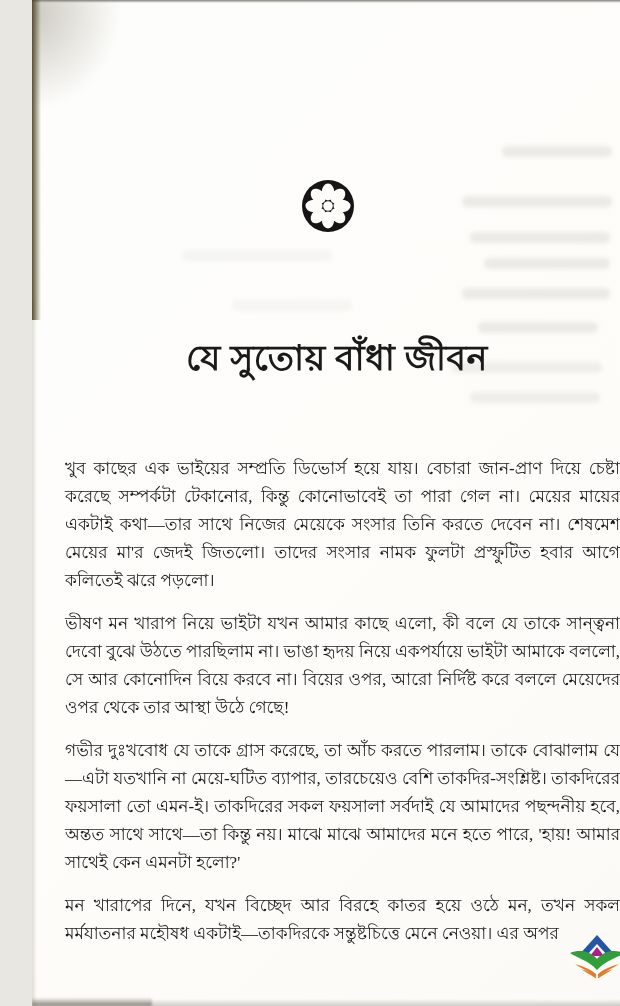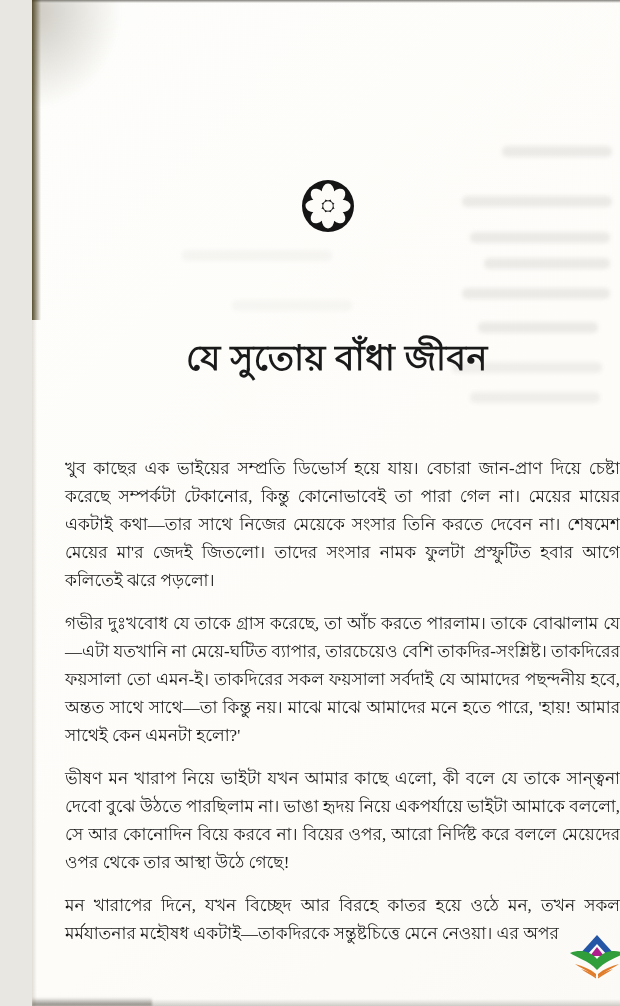--- a/index.html
+++ b/index.html
@@ -93,22 +93,22 @@
         <ellipse cx="27" cy="13" rx="6.2" ry="8.5" transform="rotate(315 27 27)"></ellipse>
         <circle cx="27" cy="27" r="4.8"></circle>
       </g>
     </svg>
   </div>
 
   <div class="chapter-title">যে সুতোয় বাঁধা জীবন</div>
 
   <div class="body-text">
     <p>খুব কাছের এক ভাইয়ের সম্প্রতি ডিভোর্স হয়ে যায়। বেচারা জান-প্রাণ দিয়ে চেষ্টা করেছে সম্পর্কটা টেকানোর, কিন্তু কোনোভাবেই তা পারা গেল না। মেয়ের মায়ের একটাই কথা—তার সাথে নিজের মেয়েকে সংসার তিনি করতে দেবেন না। শেষমেশ মেয়ের মা'র জেদই জিতলো। তাদের সংসার নামক ফুলটা প্রস্ফুটিত হবার আগে কলিতেই ঝরে পড়লো।</p>
+    <p>ভীষণ মন খারাপ নিয়ে ভাইটা যখন আমার কাছে এলো, কী বলে যে তাকে সান্ত্বনা দেবো বুঝে উঠতে পারছিলাম না। ভাঙা হৃদয় নিয়ে একপর্যায়ে ভাইটা আমাকে বললো, সে আর কোনোদিন বিয়ে করবে না। বিয়ের ওপর, আরো নির্দিষ্ট করে বললে মেয়েদের ওপর থেকে তার আস্থা উঠে গেছে!</p>
     <p>গভীর দুঃখবোধ যে তাকে গ্রাস করেছে, তা আঁচ করতে পারলাম। তাকে বোঝালাম যে—এটা যতখানি না মেয়ে-ঘটিত ব্যাপার, তারচেয়েও বেশি তাকদির-সংশ্লিষ্ট। তাকদিরের ফয়সালা তো এমন-ই। তাকদিরের সকল ফয়সালা সর্বদাই যে আমাদের পছন্দনীয় হবে, অন্তত সাথে সাথে—তা কিন্তু নয়। মাঝে মাঝে আমাদের মনে হতে পারে, 'হায়! আমার সাথেই কেন এমনটা হলো?'</p>
-    <p>ভীষণ মন খারাপ নিয়ে ভাইটা যখন আমার কাছে এলো, কী বলে যে তাকে সান্ত্বনা দেবো বুঝে উঠতে পারছিলাম না। ভাঙা হৃদয় নিয়ে একপর্যায়ে ভাইটা আমাকে বললো, সে আর কোনোদিন বিয়ে করবে না। বিয়ের ওপর, আরো নির্দিষ্ট করে বললে মেয়েদের ওপর থেকে তার আস্থা উঠে গেছে!</p>
     <p>মন খারাপের দিনে, যখন বিচ্ছেদ আর বিরহে কাতর হয়ে ওঠে মন, তখন সকল মর্মযাতনার মহৌষধ একটাই—তাকদিরকে সন্তুষ্টচিত্তে মেনে নেওয়া। এর অপর</p>
   </div>
 
   <div class="logo">
     <svg width="58" height="46" viewBox="0 0 58 46">
 
       <polygon points="29,2 48,23 10,23" fill="#2456a5"></polygon>
       <polygon points="29,11 40,23 18,23" fill="#fdfcf9"></polygon>
 
       <polygon points="29,14 36,23 22,23" fill="#b01e8e"></polygon>

